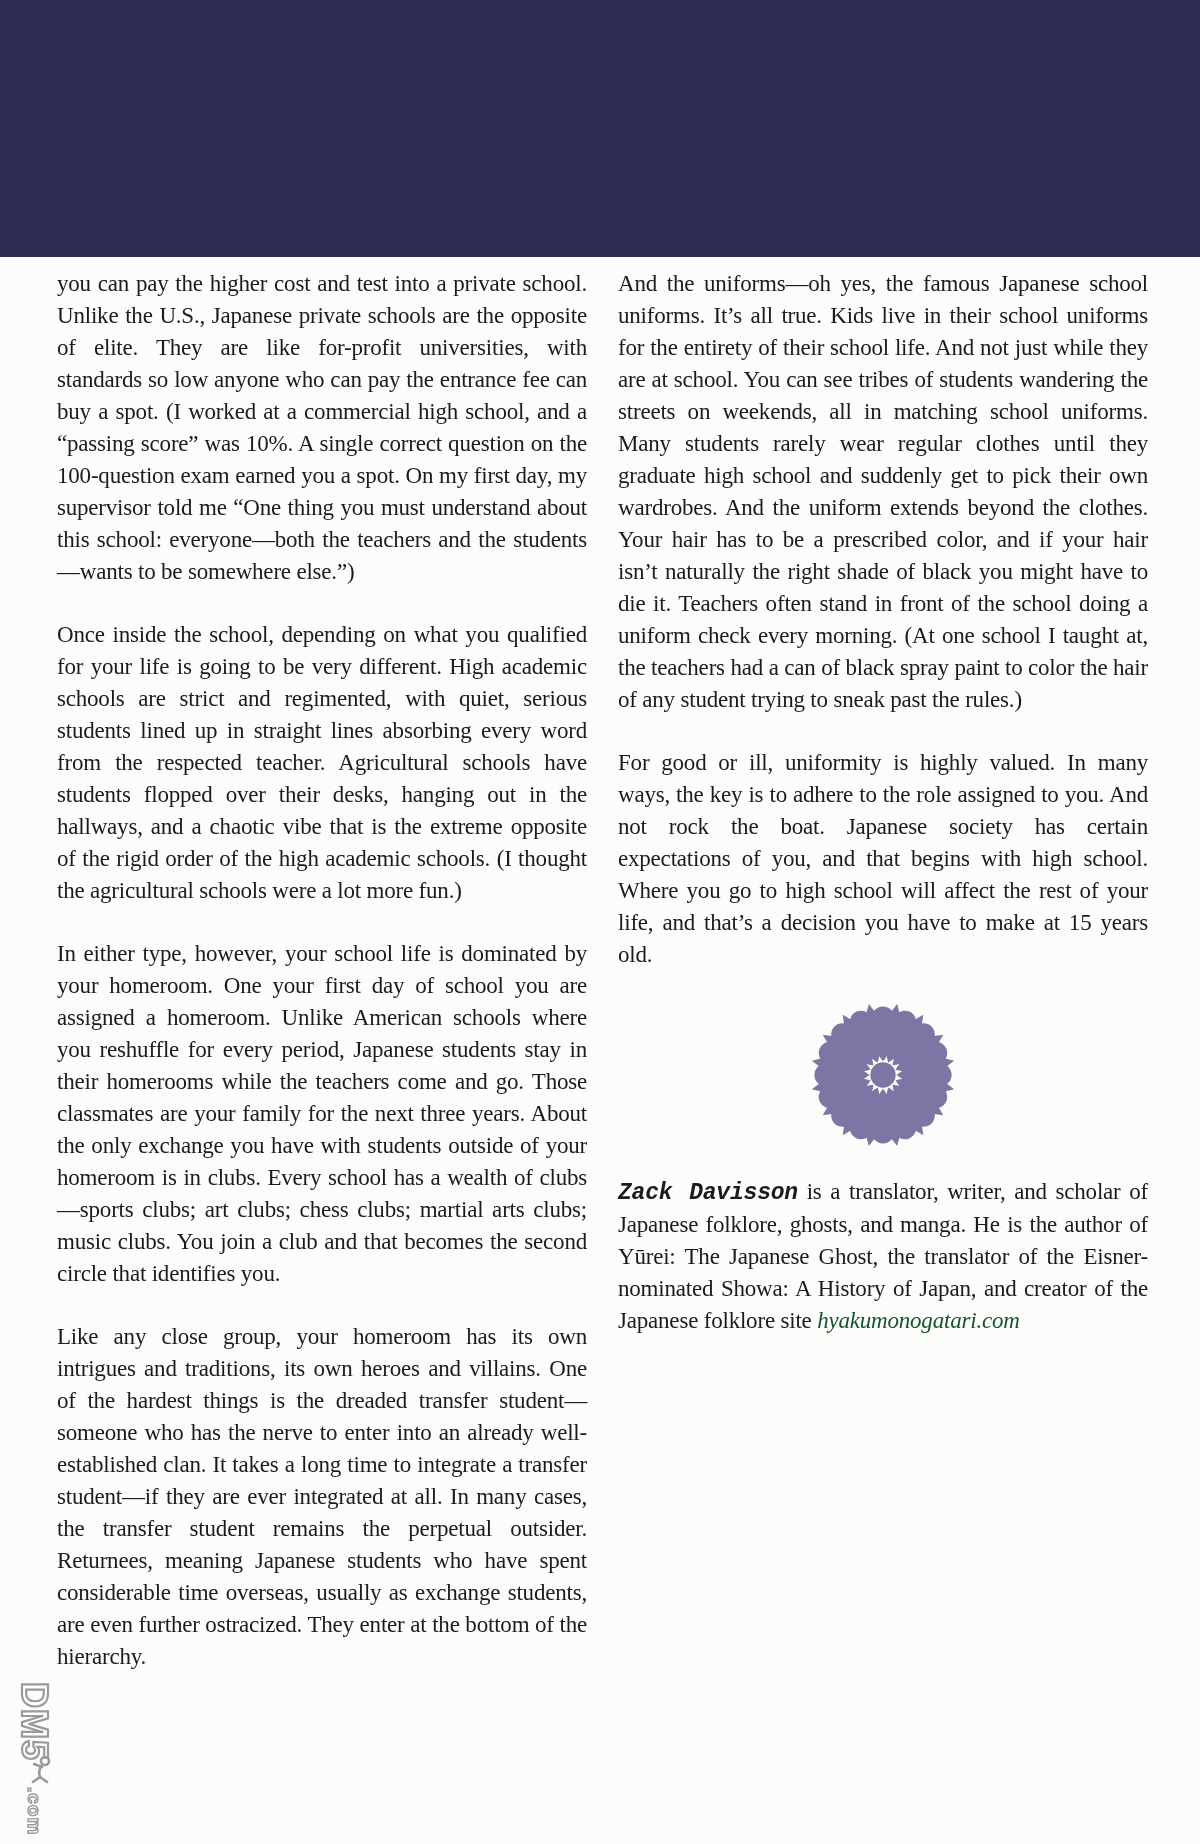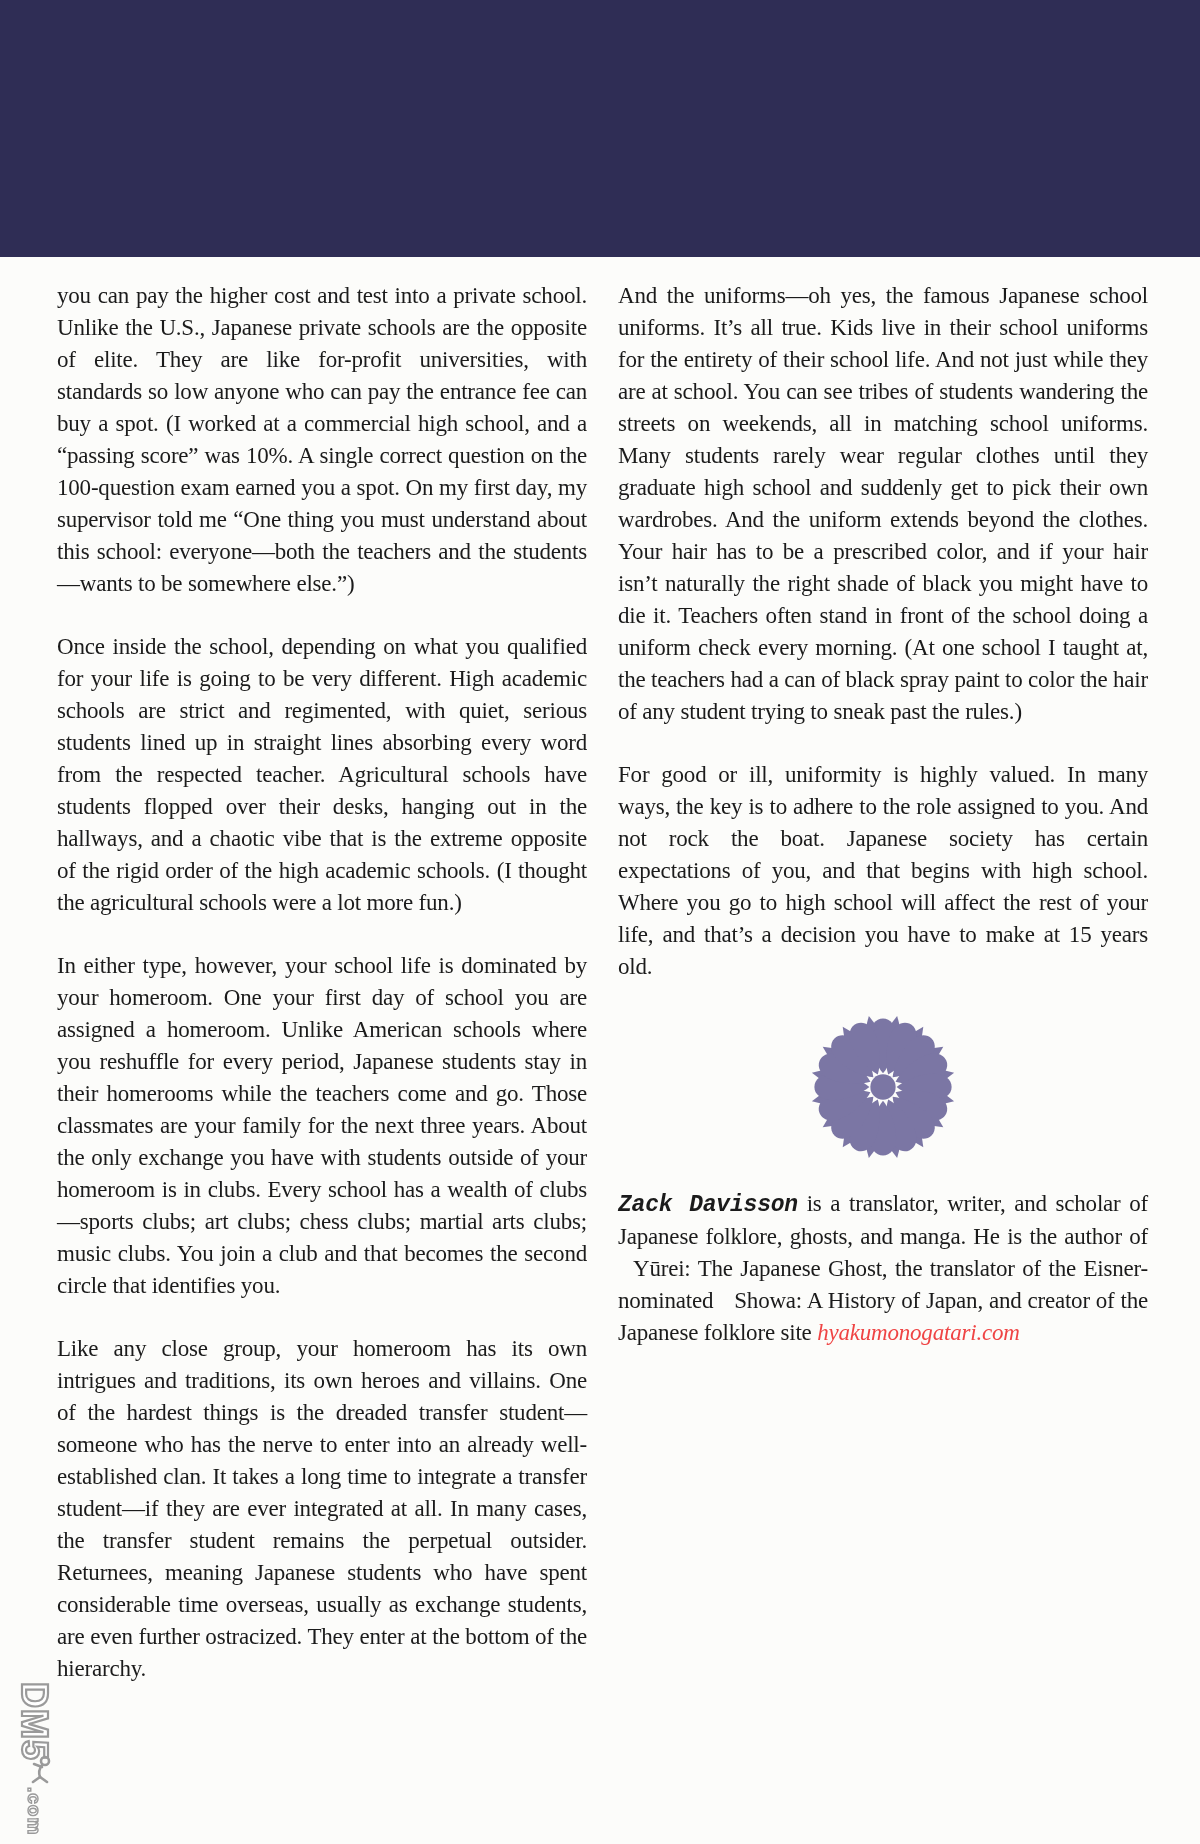--- a/index.html
+++ b/index.html
@@ -20,21 +20,21 @@
   .header-band {
     position: absolute;
     left: 0; top: 0;
     width: 1200px;
     height: 257px;
   }
 
   
   .column {
     position: absolute;
-    top: 280px;
+    top: 268px;
     width: 530px;
     font-size: 23px;
     line-height: 32px;
     text-align: justify;
     letter-spacing: -0.2px;
   }
   .column-left  { left: 57px; }
   .column-right { left: 618px; }
 
   .column p {
@@ -51,22 +51,22 @@
 
   
   .bio {
     font-size: 23px;
     line-height: 32px;
     text-align: justify;
     letter-spacing: -0.2px;
   }
   .seg-bold-italic { font-weight: bold; font-style: italic; font-family: Liberation Mono, monospace; }
   .seg-italic      { }
-  .seg-roman       { font-style: normal; margin-left: 15px; }
-  .seg-site        { font-style: italic; color: #ef4444; }
+  .seg-roman       { font-style: normal; }
+  .seg-site        { font-style: italic; color: #14532d; }
 
   
   .watermark {
     position: absolute;
     left: 8px;
     top: 1682px;
     width: 52px;
     display: flex;
     flex-direction: column;
     align-items: center;

